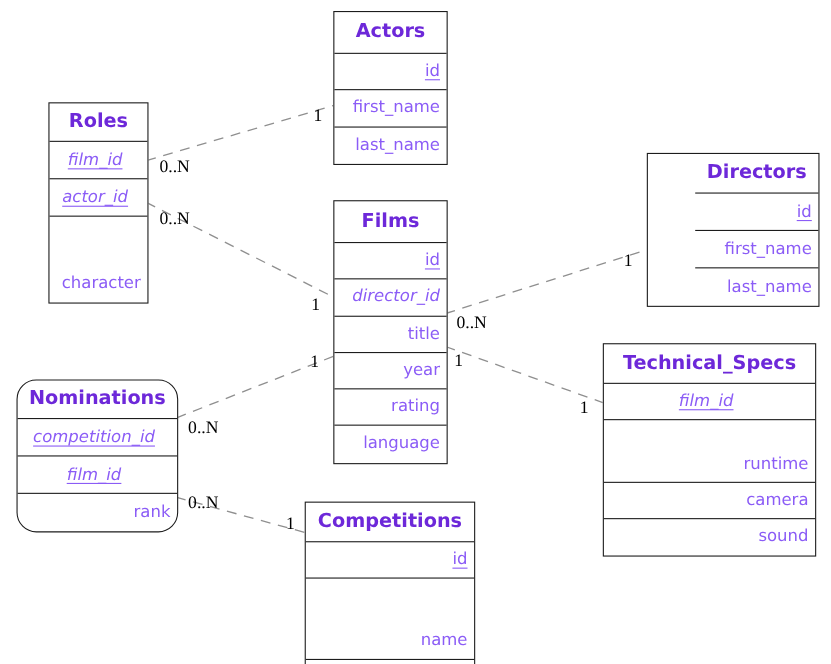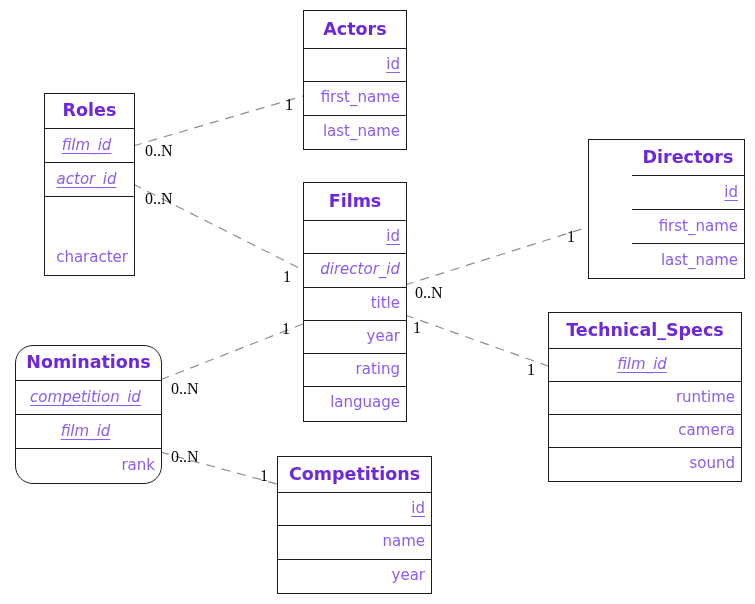--- a/index.html
+++ b/index.html
@@ -106,29 +106,29 @@
     </div>
     <div class="tnode" style="left: 588px; top: 139px; width: 112px; padding-left: 43px;">
       <div class="ttitle" style="height: 36px; line-height: 34px;">Directors</div>
       <div class="trow pk" style="height: 34px; line-height: 32px;">id</div>
       <div class="trow" style="height: 34px; line-height: 32px;">first_name</div>
       <div class="trow" style="height: 34px; line-height: 32px;">last_name</div>
     </div>
     <div class="tnode" style="left: 548px; top: 312px; width: 192px;">
       <div class="ttitle" style="height: 36px; line-height: 34px;">Technical_Specs</div>
       <div class="trow pkfk" style="height: 33px; line-height: 31px;">film_id</div>
-      <div class="trow" style="height: 33px; line-height: 31px;">runtime</div>
+      <div class="trow" style="height: 33px; line-height: 31px; margin-top: 24px;">runtime</div>
       <div class="trow" style="height: 33px; line-height: 31px;">camera</div>
       <div class="trow" style="height: 33px; line-height: 31px;">sound</div>
     </div>
     <div class="tnode" style="left: 15px; top: 345px; width: 145px; border-radius: 18px;">
       <div class="ttitle" style="height: 35px; line-height: 33px;">Nominations</div>
       <div class="trow pkfk" style="height: 34px; line-height: 32px;">competition_id</div>
       <div class="trow pkfk" style="height: 34px; line-height: 32px;">film_id</div>
       <div class="trow" style="height: 34px; line-height: 32px;">rank</div>
     </div>
     <div class="tnode" style="left: 277px; top: 456px; width: 153px;">
       <div class="ttitle" style="height: 36px; line-height: 34px;">Competitions</div>
       <div class="trow pk" style="height: 33.3px; line-height: 31.3px;">id</div>
-      <div class="trow" style="height: 33.3px; line-height: 31.3px;">name</div>
+      <div class="trow" style="height: 33.3px; line-height: 31.3px; margin-top: 40px;">name</div>
       <div class="trow" style="height: 33.3px; line-height: 31.3px;">year</div>
     </div>
   </div>
 
 </body></html>

